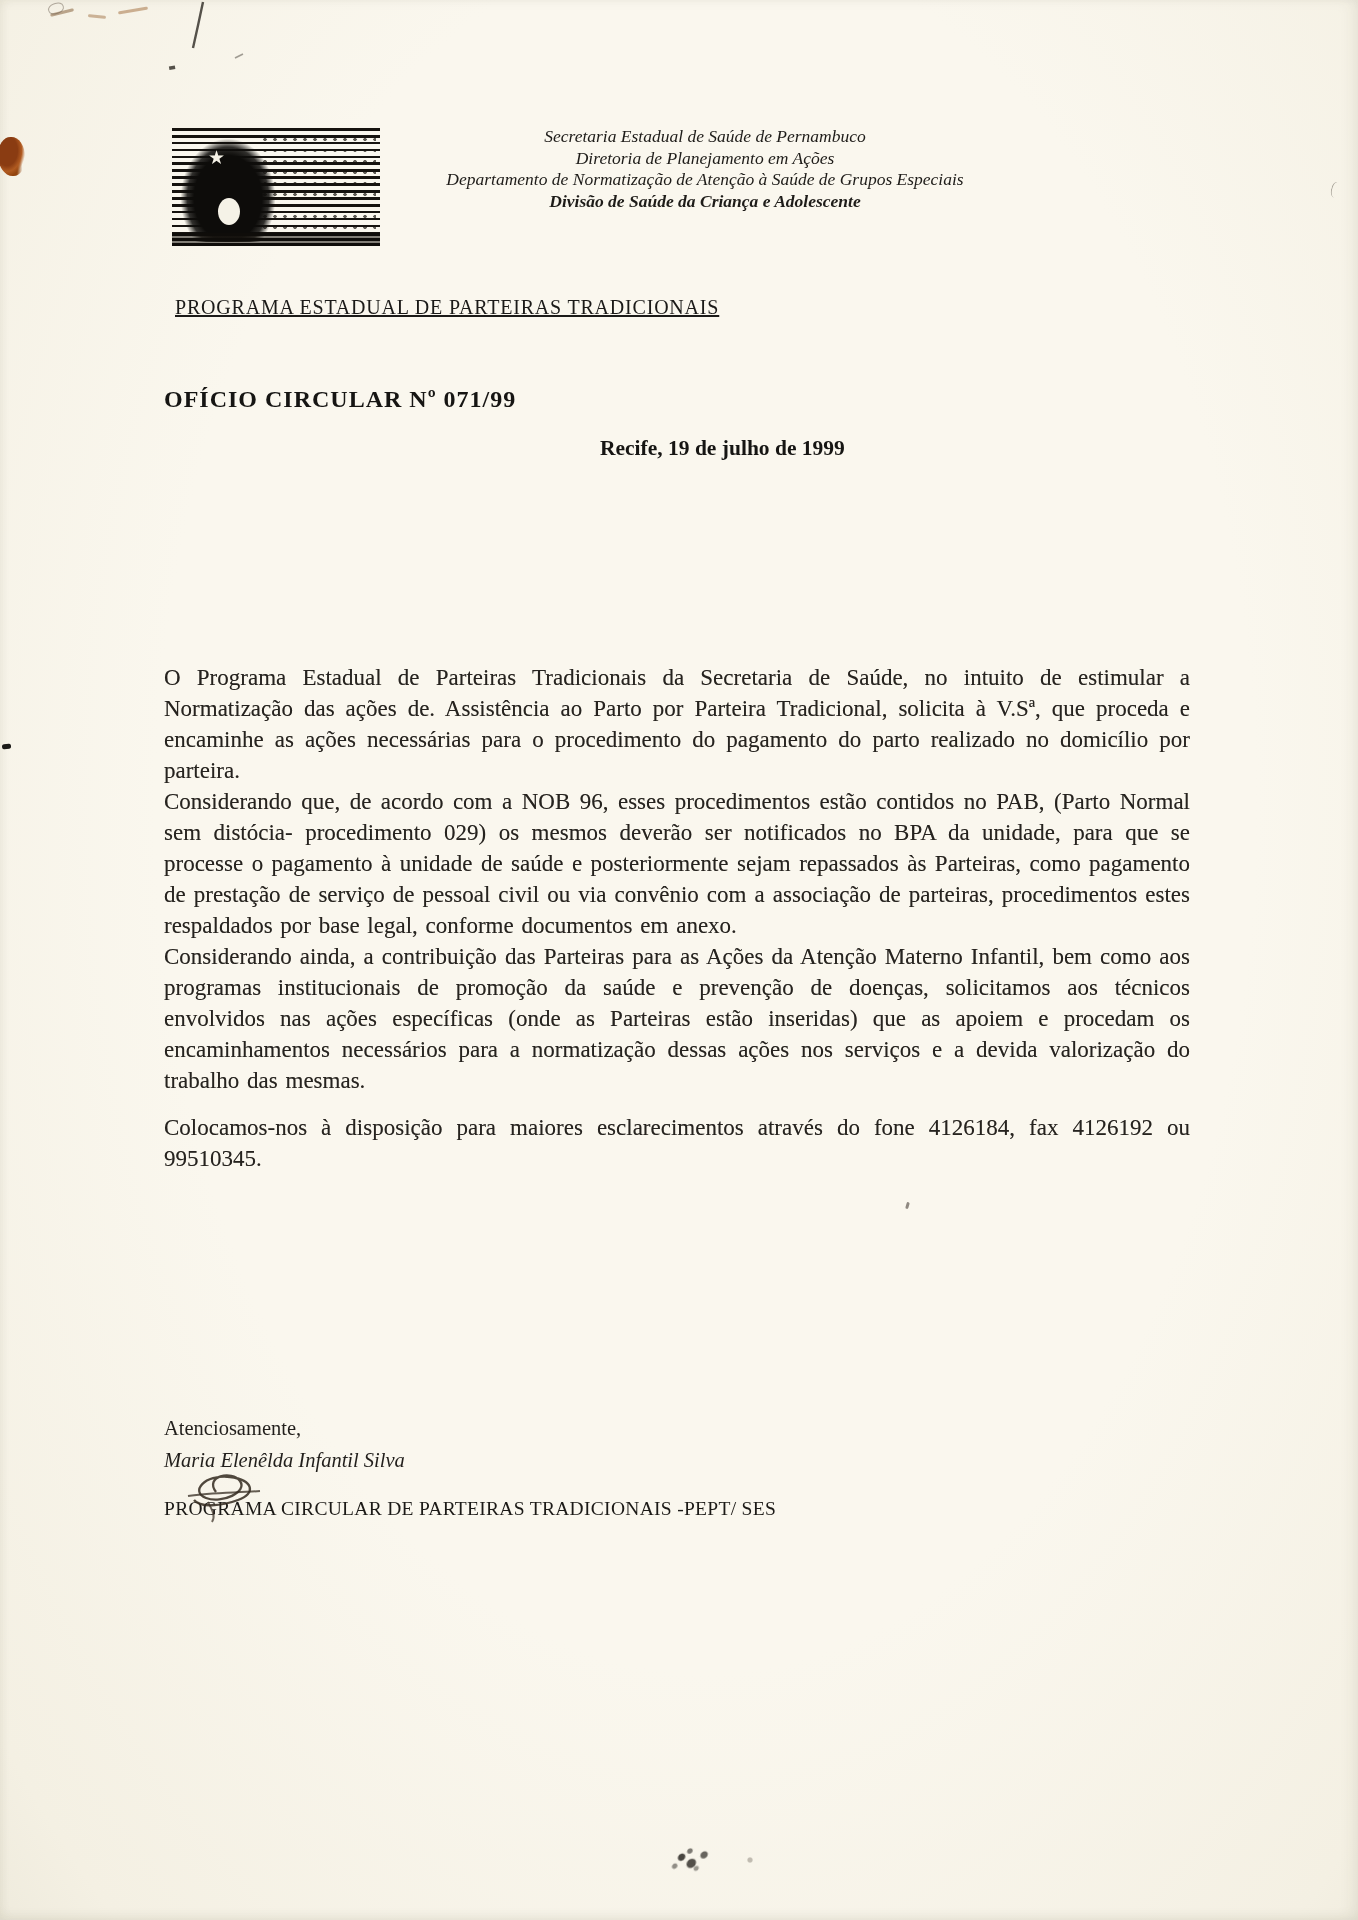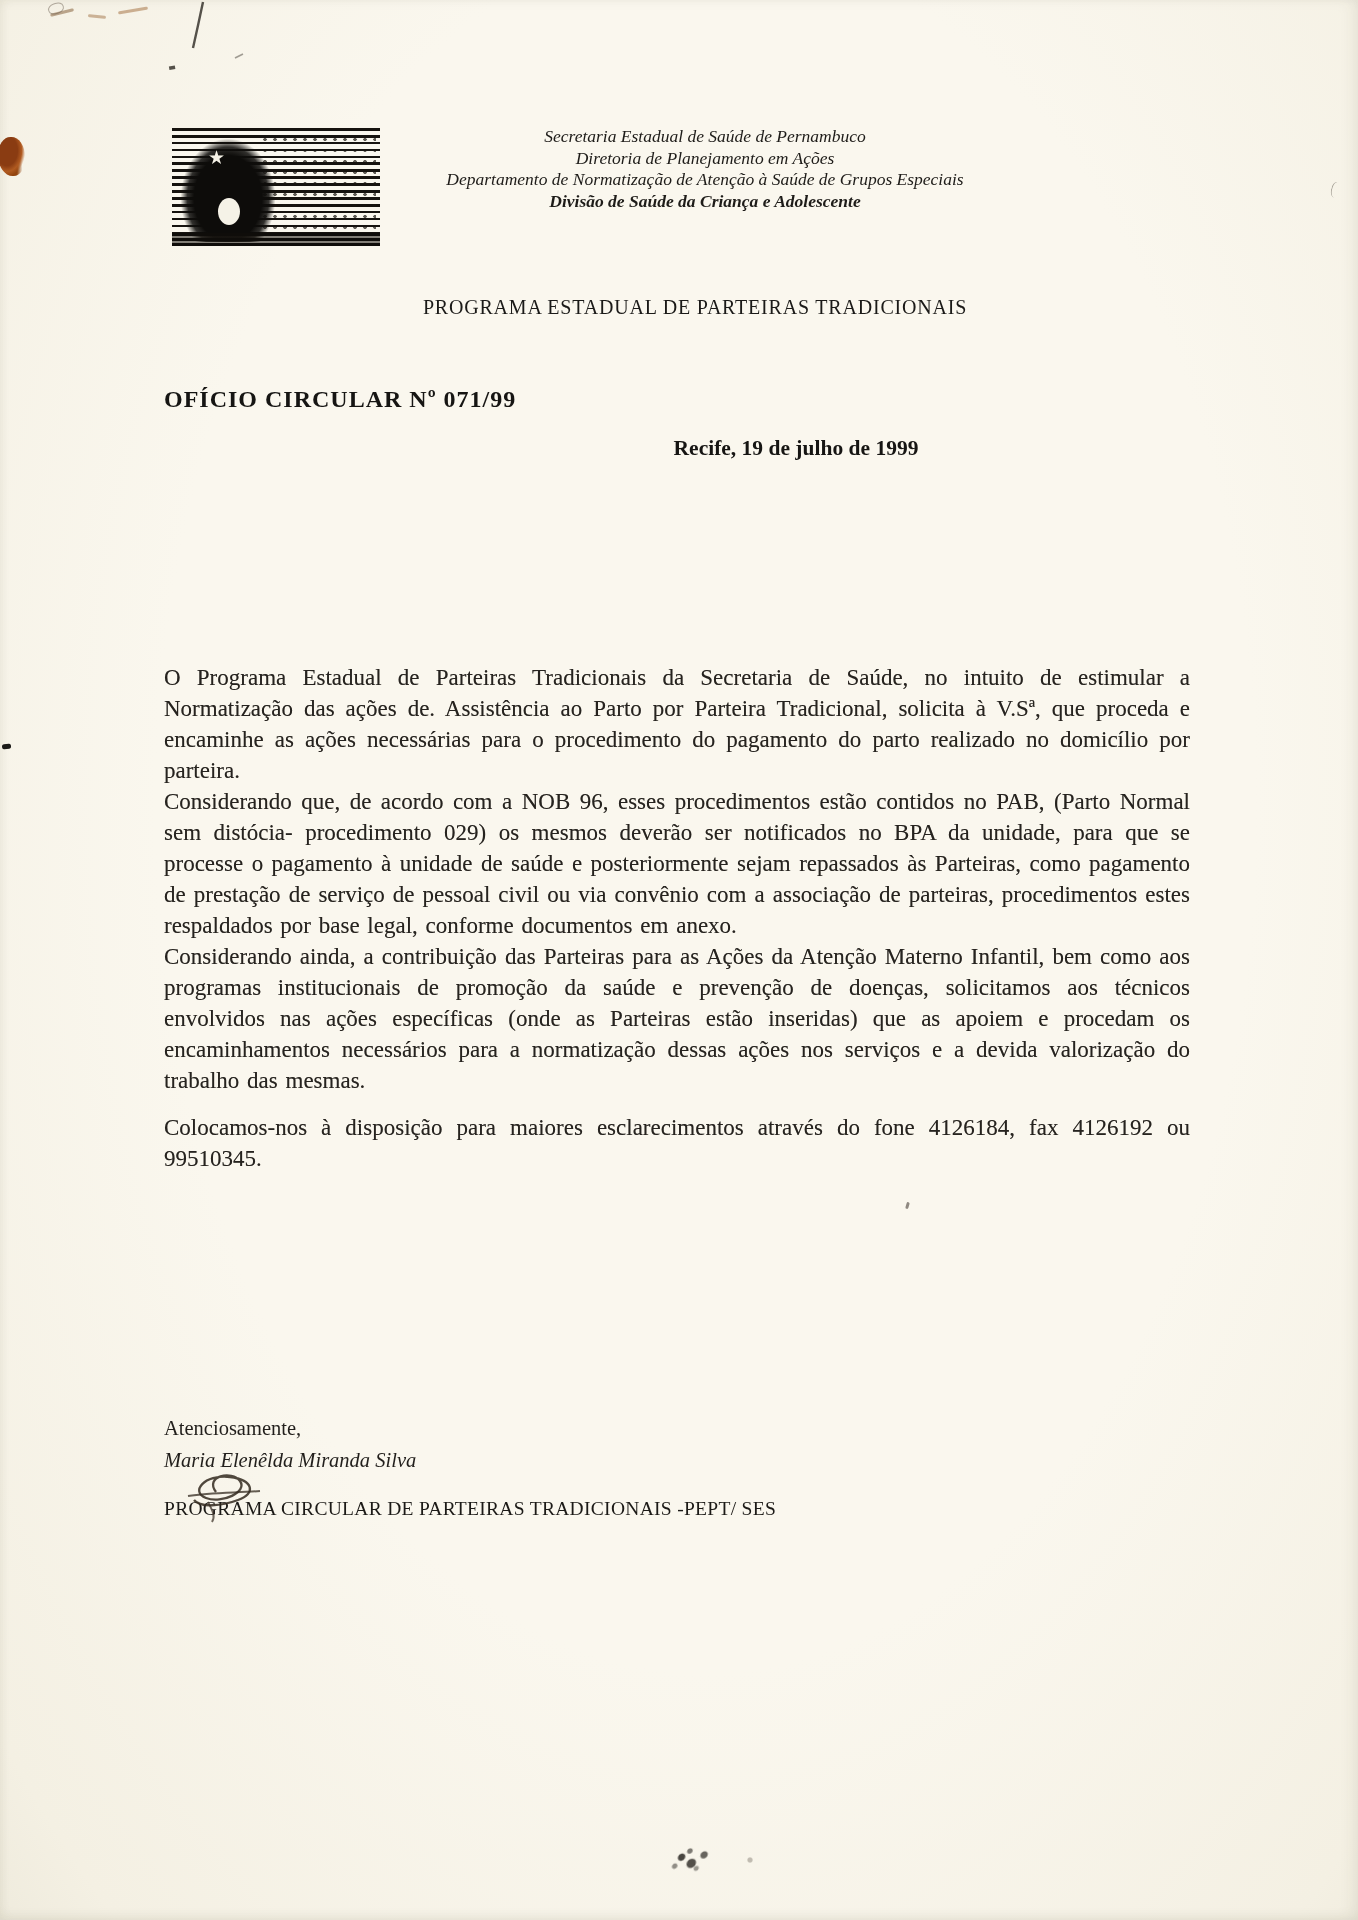--- a/index.html
+++ b/index.html
@@ -49,29 +49,29 @@
   .letterhead {
     position: absolute; left: 385px; top: 126px; width: 640px;
     text-align: center; font-style: italic;
     font-size: 17.5px; line-height: 21.6px; color: #1e1c19;
   }
   .lh-division { font-weight: bold; }
 
   
   .program-title {
     position: absolute; left: 175px; top: 296px; width: 1040px;
-    text-align: center; font-size: 20px; letter-spacing: 0.8px; color: #1b1a18;
+    font-size: 20px; letter-spacing: 0.8px; color: #1b1a18; text-decoration: underline;
   }
   .doc-number {
     position: absolute; left: 164px; top: 386px;
     font-size: 24px; font-weight: bold; letter-spacing: 1px; color: #161513;
   }
   .date-line {
     position: absolute; left: 600px; top: 436px; width: 392px;
-    text-align: center; font-size: 21.5px; font-weight: bold; color: #161513;
+    text-align: left; font-size: 21.5px; font-weight: bold; color: #161513;
   }
 
   
   .body-text {
     position: absolute; left: 164px; top: 662px; width: 1026px;
     font-size: 23px; line-height: 31px; text-align: justify;
     word-spacing: 2px; color: #26231f;
     text-shadow: 0 0 0.4px rgba(30,25,20,0.35);
   }
   .body-text p { margin: 0; }
@@ -166,21 +166,21 @@
 
   <div class="body-text">
     <p>O Programa Estadual de Parteiras Tradicionais da Secretaria de Saúde, no intuito de estimular a Normatização das ações de. Assistência ao Parto por Parteira Tradicional, solicita à V.Sª, que proceda e encaminhe as ações necessárias para o procedimento do pagamento do parto realizado no domicílio por parteira.</p>
     <p>Considerando que, de acordo com a NOB 96, esses procedimentos estão contidos no PAB, (Parto Normal sem distócia- procedimento 029) os mesmos deverão ser notificados no BPA da unidade, para que se processe o pagamento à unidade de saúde e posteriormente sejam repassados às Parteiras, como pagamento de prestação de serviço de pessoal civil ou via convênio com a associação de parteiras, procedimentos estes respaldados por base legal, conforme documentos em anexo.</p>
     <p>Considerando ainda, a contribuição das Parteiras para as Ações da Atenção Materno Infantil, bem como aos programas institucionais de promoção da saúde e prevenção de doenças, solicitamos aos técnicos envolvidos nas ações específicas (onde as Parteiras estão inseridas) que as apoiem e procedam os encaminhamentos necessários para a normatização dessas ações nos serviços e a devida valorização do trabalho das mesmas.</p>
     <p class="spaced">Colocamos-nos à disposição para maiores esclarecimentos através do fone 4126184, fax 4126192 ou 99510345.</p>
   </div>
 
   <div class="closing">
     <div>Atenciosamente,</div>
-    <div class="signer-name">Maria Elenêlda Miranda Silva</div>
+    <div class="signer-name">Maria Elenêlda Infantil Silva</div>
   </div>
 
   <svg class="scribble" width="104" height="64" viewBox="0 0 104 64">
     <path d="M34,30 C22,14 50,8 58,19 C66,30 40,42 24,36 C8,30 22,12 48,15 C72,18 74,32 56,38 C40,44 18,46 12,38" stroke="#33291f" stroke-width="2.3" fill="none" opacity="0.85"></path>
     <path d="M6,34 C30,30 58,31 78,29" stroke="#33291f" stroke-width="2" fill="none" opacity="0.75"></path>
     <path d="M26,40 C30,48 34,54 30,60" stroke="#33291f" stroke-width="2" fill="none" opacity="0.7"></path>
   </svg>
 
   <div class="org-line">PROGRAMA CIRCULAR DE PARTEIRAS TRADICIONAIS -PEPT/ SES</div>
 

